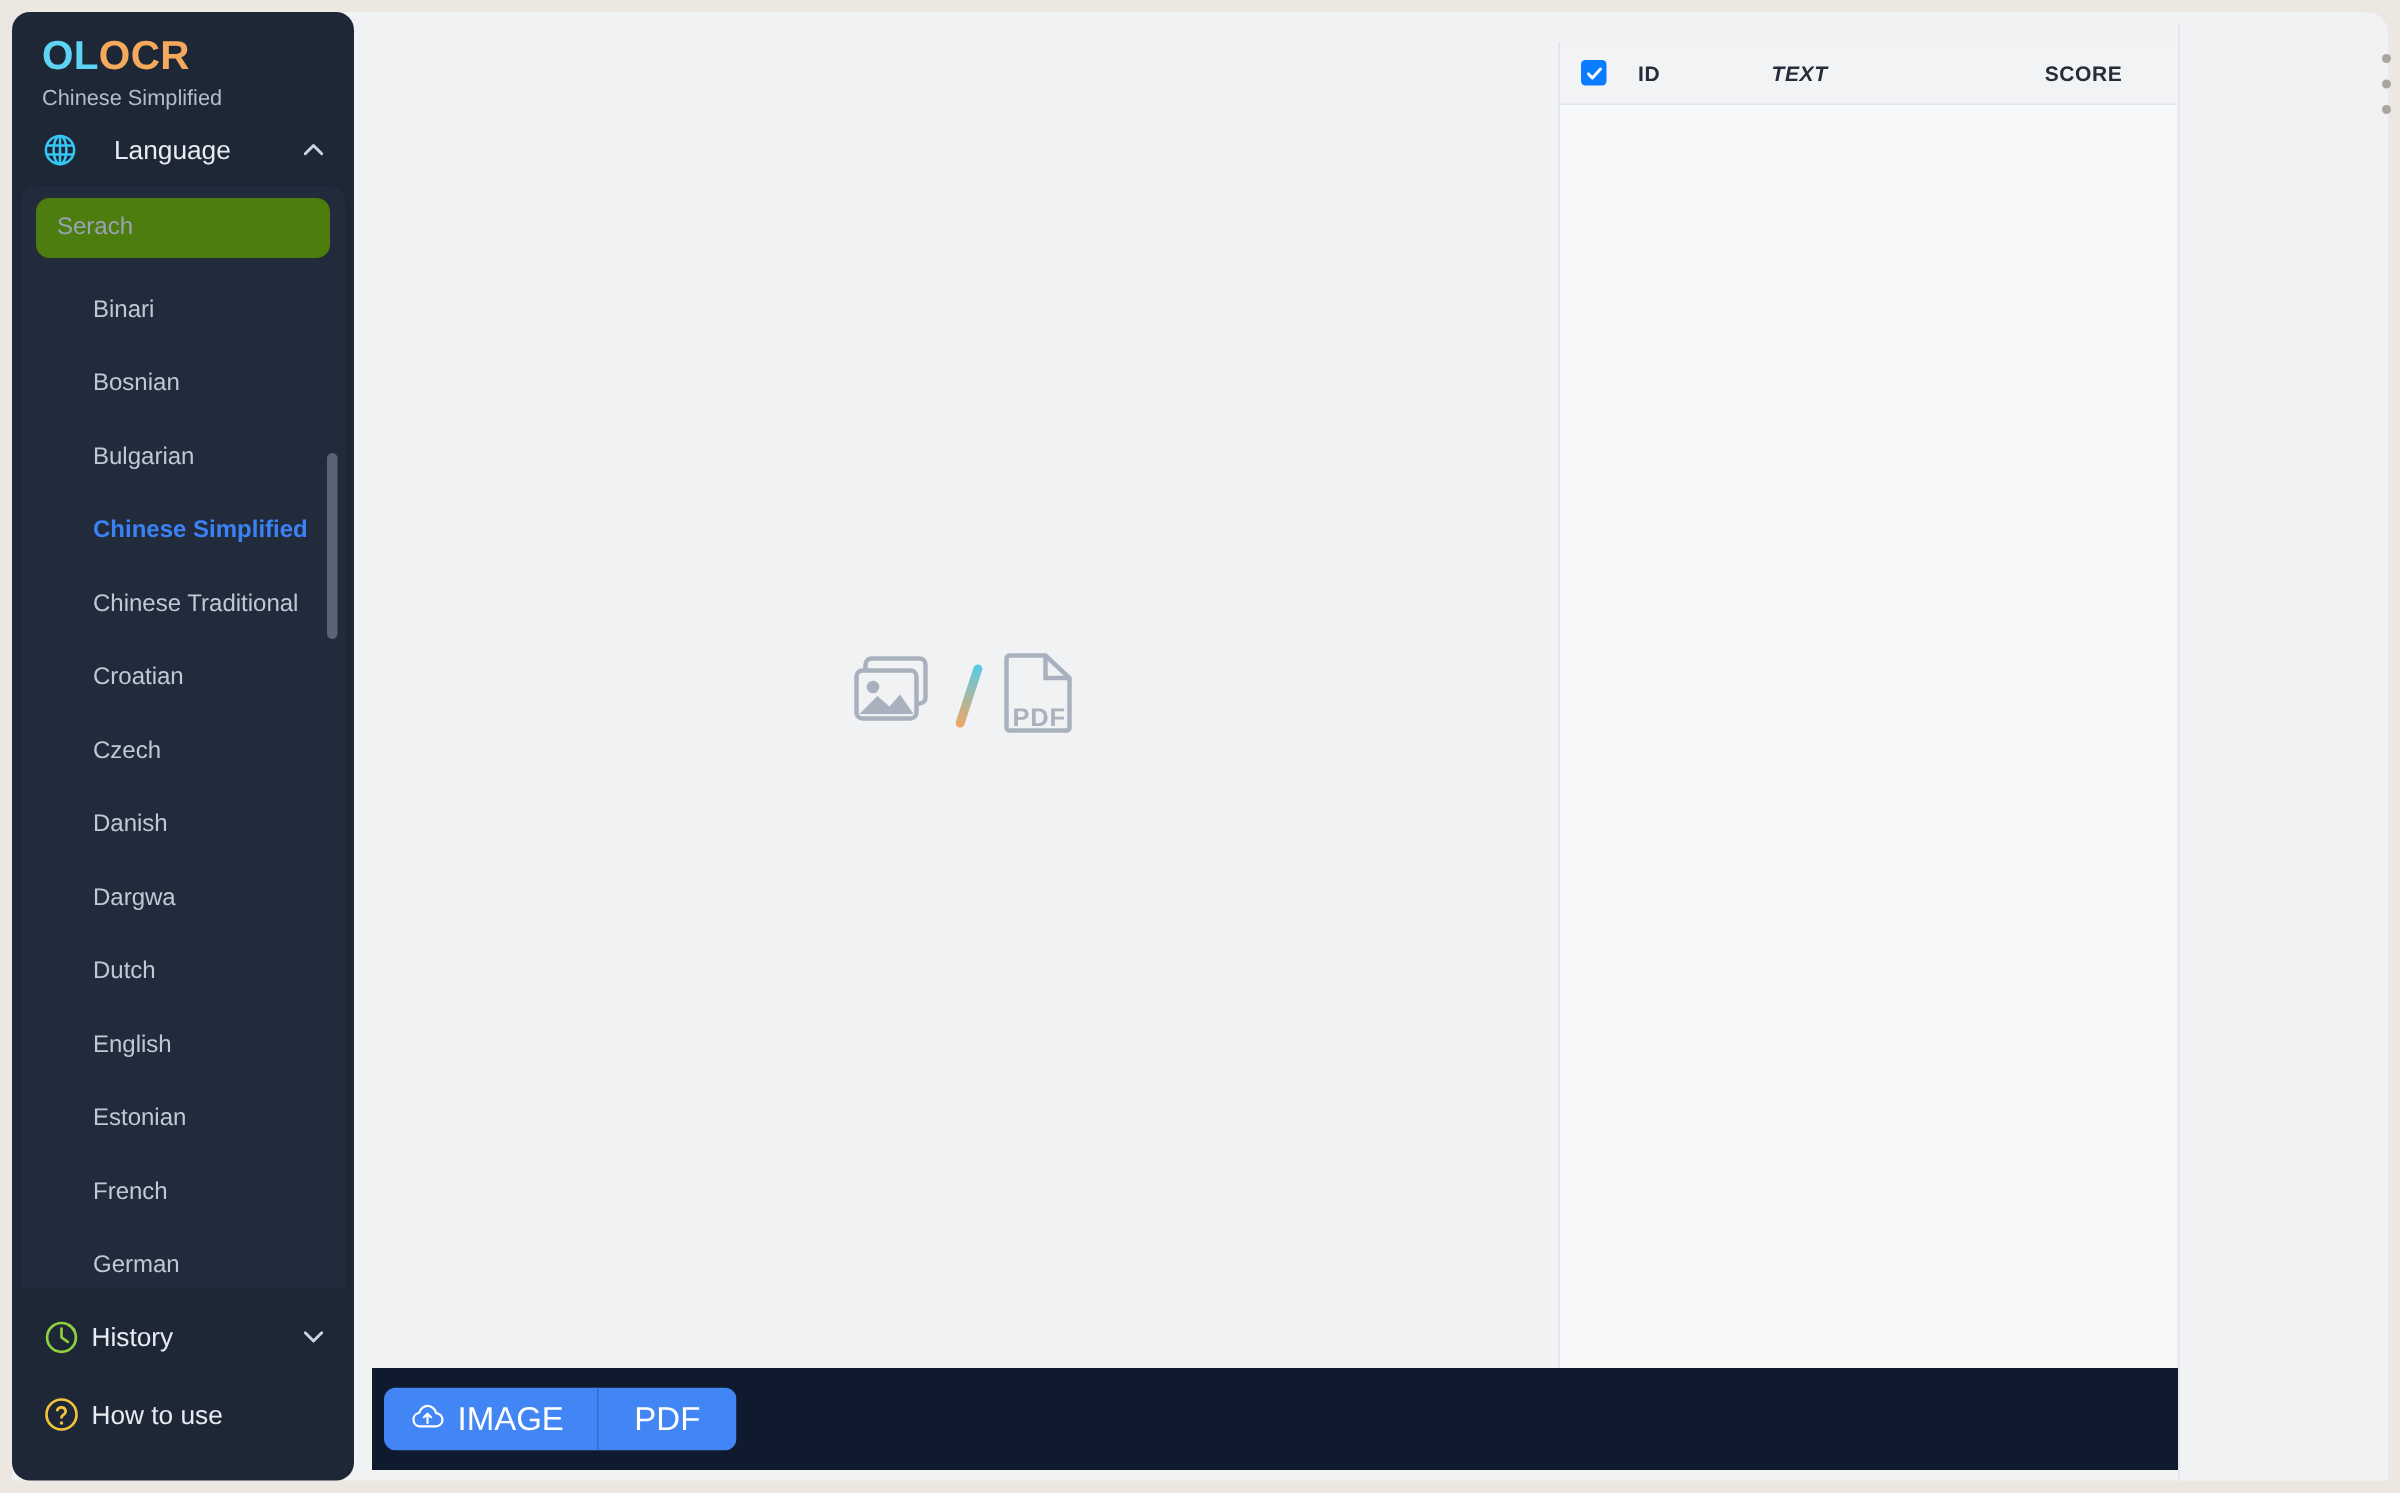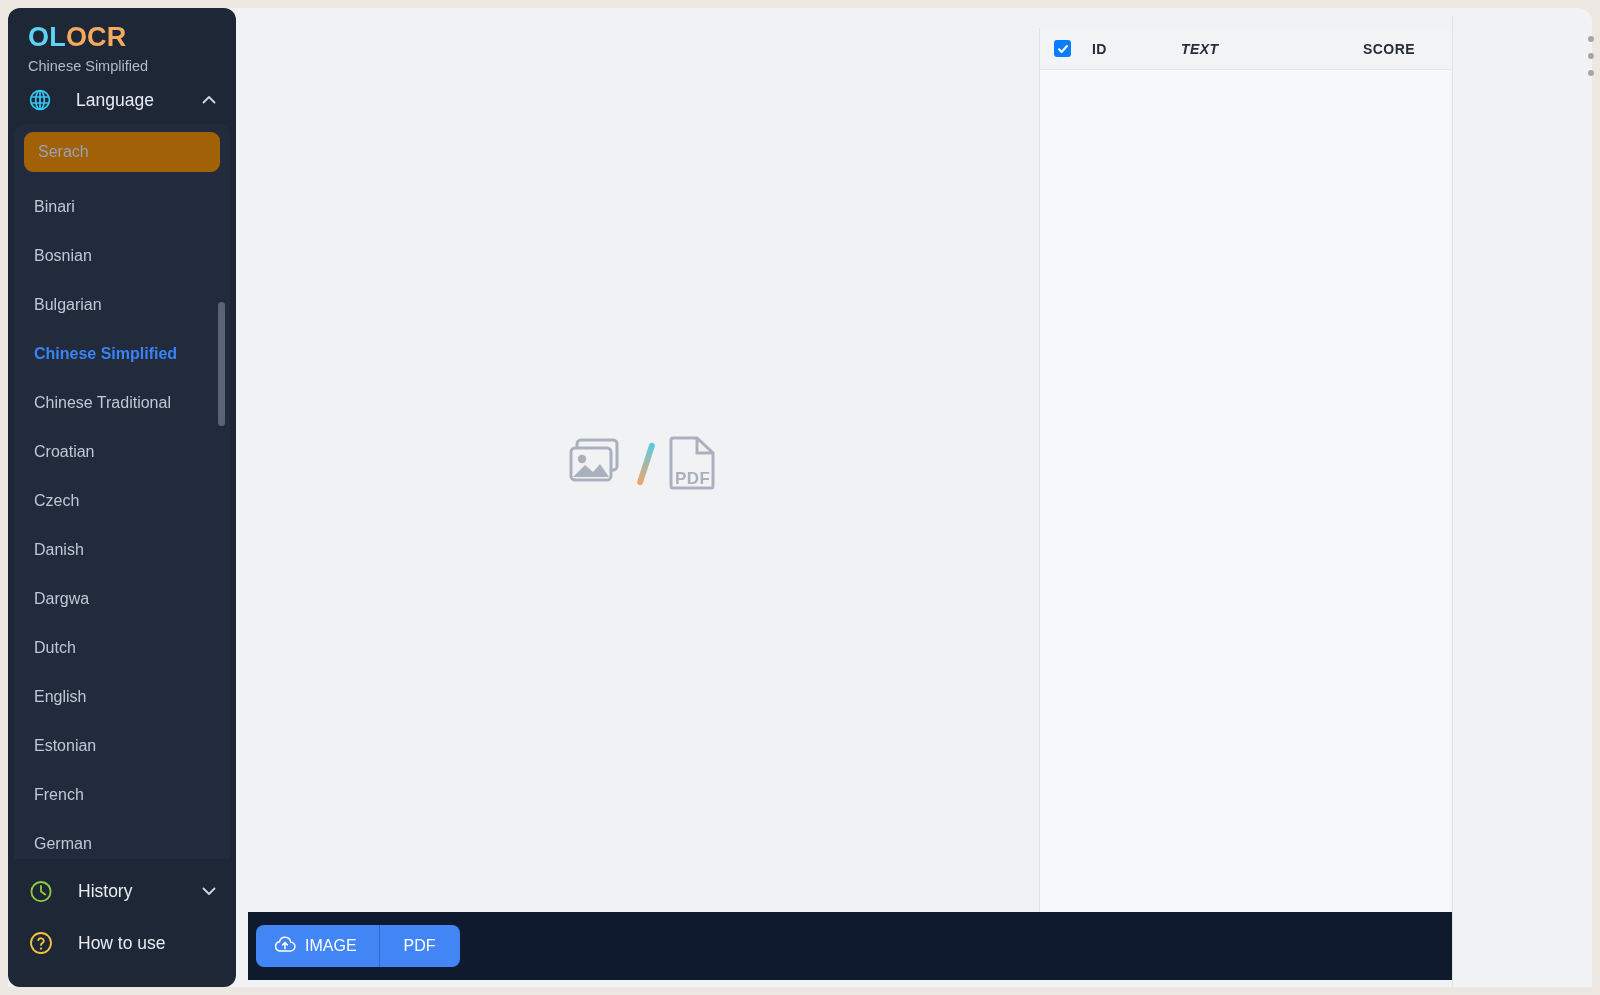--- a/index.html
+++ b/index.html
@@ -101,21 +101,21 @@
     display: flex;
     flex-direction: column;
     padding-top: 8px;
     position: relative;
     overflow: hidden;
   }
   .search-wrap { padding: 0 10px 10px 10px; }
   .search-input {
     width: 100%;
     height: 40px;
-    background: #a16207;
+    background: #4d7c0f;
     border: none;
     border-radius: 9px;
     color: #c6cedb;
     font-size: 16px;
     font-family: "Liberation Sans", sans-serif;
     padding: 0 14px;
     outline: none;
   }
   .search-input::placeholder { color: #98a3b4; }
 
@@ -126,20 +126,21 @@
     position: relative;
     padding-left: 20px;
   }
   .lang-item {
     font-size: 16px;
     color: #c0c8d4;
     height: 49px;
     line-height: 49px;
     cursor: pointer;
     white-space: nowrap;
+    margin-left: 28px;
   }
   .lang-item.active {
     color: #3b82f6;
     font-weight: bold;
   }
   .lang-scrollbar {
     position: absolute;
     right: 5px;
     top: 120px;
     width: 7px;
@@ -148,21 +149,21 @@
     border-radius: 4px;
     cursor: pointer;
     z-index: 5;
   }
 
   
   .side-bottom { padding: 6px 0 18px 0; }
   .side-row {
     display: flex;
     align-items: center;
-    gap: 24px;
+    gap: 7px;
     padding: 13px 18px 13px 20px;
     cursor: pointer;
   }
   .side-row .ico { width: 26px; height: 26px; flex: 0 0 auto; }
   .side-row .label {
     flex: 1 1 auto;
     font-size: 17.5px;
     color: #e8ecf2;
   }
 
@@ -256,21 +257,21 @@
   .btn-group {
     display: flex;
     border-radius: 8px;
     overflow: hidden;
   }
   .btn {
     background: #4285f4;
     color: #fff;
     border: none;
     font-family: "Liberation Sans", sans-serif;
-    font-size: 16px;
+    font-size: 22px;
     height: 42px;
     display: flex;
     align-items: center;
     gap: 9px;
     cursor: pointer;
   }
   .btn-image { padding: 0 22px 0 18px; }
   .btn-pdf {
     padding: 0 24px;
     border-left: 1px solid #2f6ad4;

